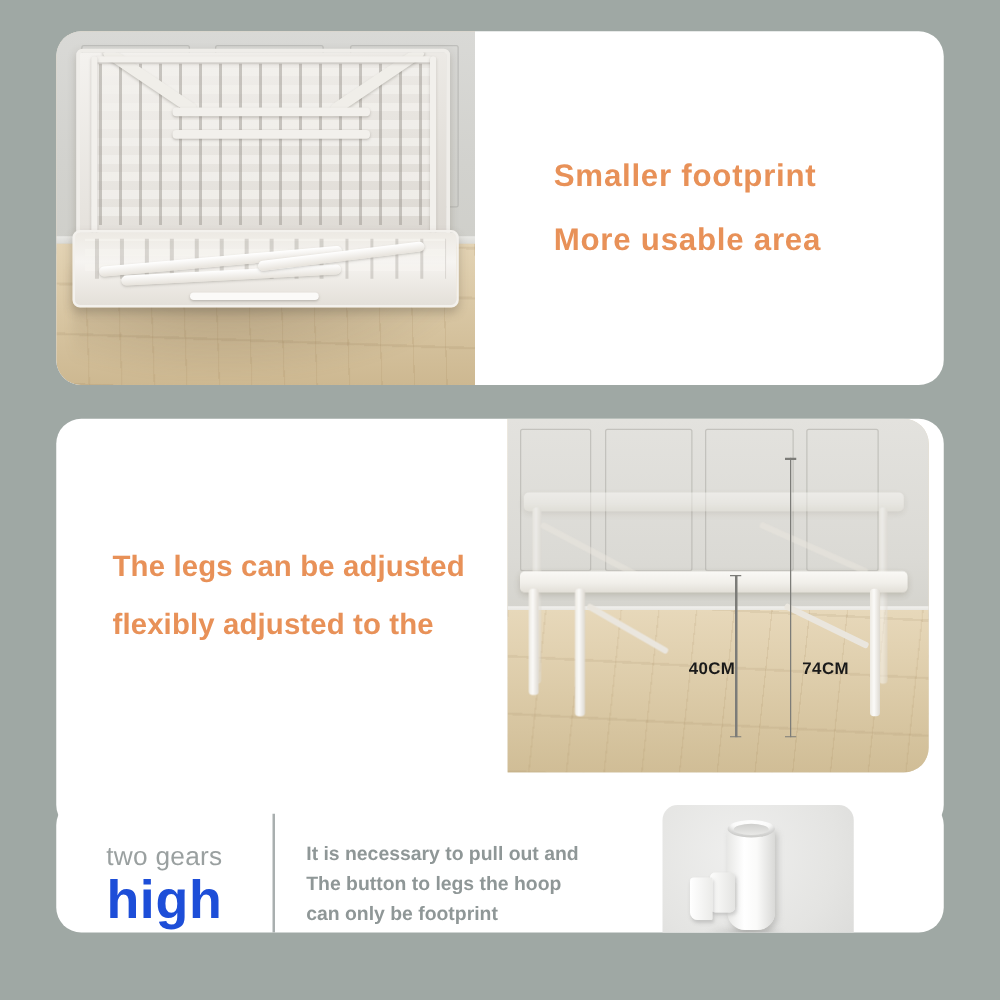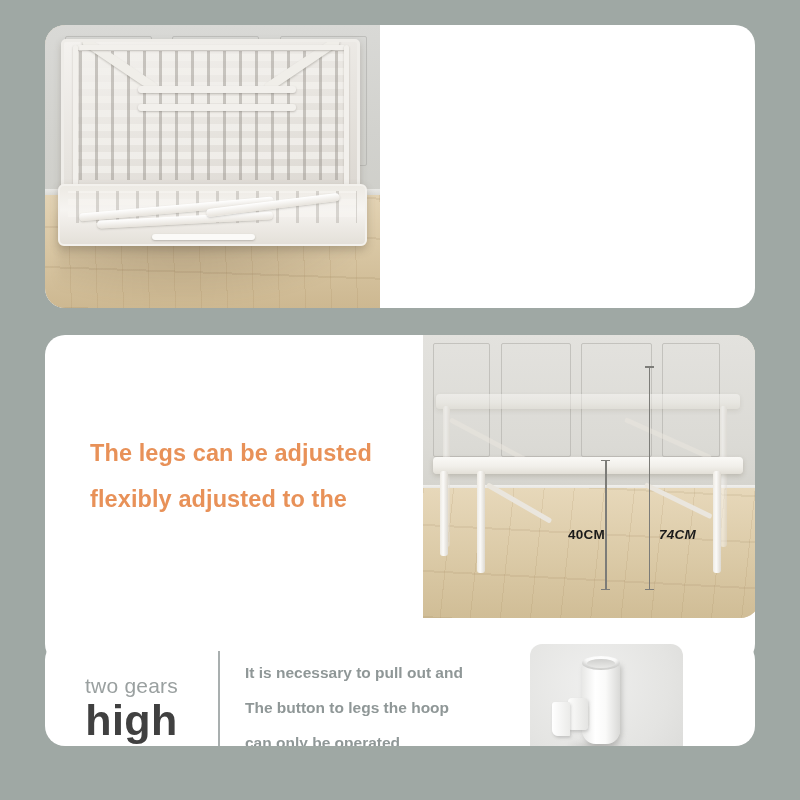--- a/index.html
+++ b/index.html
@@ -217,21 +217,21 @@
     color: #E89158;
     font-size: 23.5px;
     font-weight: bold;
     line-height: 1.95;
     letter-spacing: 0.1px;
     white-space: nowrap;
   }
 
   
   #photo-table {
-    left: 378px; top: 0;
+    left: 361px; top: 0;
     width: 337px; height: 283px;
     border-radius: 0 20px 20px 0;
     background: #E0D6C2;
   }
   .tbl-wall {
     position: absolute;
     left: 0; right: 0; top: 0;
     height: 56%;
     background: linear-gradient(to bottom, #E3E2DE 0%, #DBDAD5 70%, #D4D3CD 100%);
   }
@@ -317,21 +317,21 @@
     justify-content: center;
     gap: 1px;
   }
   .gears-small {
     color: #9AA0A0;
     font-size: 21px;
     letter-spacing: 0.2px;
     white-space: nowrap;
   }
   .gears-big {
-    color: #404040;
+    color: #1d4ed8;
     font-size: 43px;
     font-weight: bold;
     line-height: 1;
     letter-spacing: 0.5px;
   }
   #bottom-divider {
     position: absolute;
     left: 173px;
     top: 11px;
     width: 2px;
@@ -340,21 +340,21 @@
   }
   #bottom-desc {
     position: absolute;
     left: 200px;
     top: 0;
     width: 285px;
     height: 135px;
     display: flex;
     flex-direction: column;
     justify-content: center;
-    gap: 13px;
+    gap: 2px;
   }
   .desc-line {
     color: #8F9797;
     font-size: 15.5px;
     font-weight: bold;
     line-height: 1.42;
     white-space: nowrap;
   }
 
   
@@ -467,20 +467,22 @@
           <div class="ft-base-dots"></div>
           <div class="ft-leg-tube" style="left:6%; top:34%; width:64%; transform:rotate(-5deg);"></div>
           <div class="ft-leg-tube" style="left:12%; top:52%; width:58%; transform:rotate(-3deg);"></div>
           <div class="ft-leg-tube" style="left:48%; top:26%; width:44%; transform:rotate(-7deg);"></div>
           <div class="ft-brace" style="left:30%; bottom:6%; width:34%; height:6px; background:#FBFAF8;"></div>
         </div>
       </div>
     </div>
 
     <div id="top-text">
+      <div class="headline">Smaller footprint</div>
+      <div class="headline">More usable area</div>
     </div>
   </div>
 
   <div class="card" id="card-mid">
 
     <div id="mid-text">
       <div class="mid-line">The legs can be adjusted</div>
       <div class="mid-line">flexibly adjusted to the</div>
     </div>
 
@@ -511,37 +513,37 @@
       </div>
 
       <div class="measure-line" style="left:54%; top:44%; height:46%;"></div>
       <div class="measure-cap" style="left:52.8%; top:44%;"></div>
       <div class="measure-cap" style="left:52.8%; top:89.6%;"></div>
       <div class="measure-label" style="left:43%; top:68%;">40CM</div>
 
       <div class="measure-line" style="left:67%; top:11%; height:79%;"></div>
       <div class="measure-cap" style="left:65.8%; top:11%;"></div>
       <div class="measure-cap" style="left:65.8%; top:89.6%;"></div>
-      <div class="measure-label" style="left:70%; top:68%;font-style:italic;">74CM</div>
+      <div class="measure-label" style="left:70%; top:68%;">74CM</div>
     </div>
   </div>
 
   <div class="card" id="card-bottom">
 
     <div id="bottom-left">
       <div class="gears-small">two gears</div>
       <div class="gears-big">high</div>
     </div>
 
     <div id="bottom-divider"></div>
 
     <div id="bottom-desc">
       <div class="desc-line">It is necessary to pull out and</div>
       <div class="desc-line">The button to legs the hoop</div>
-      <div class="desc-line">can only be operated</div>
+      <div class="desc-line">can only be footprint</div>
     </div>
 
     <div id="connector-thumb">
       <div class="conn-shadow"></div>
       <div class="conn-body"></div>
       <div class="conn-mouth"></div>
       <div class="conn-mouth-inner"></div>
       <div class="conn-pin"></div>
       <div class="conn-clamp"></div>
       <div class="conn-lever"></div>

